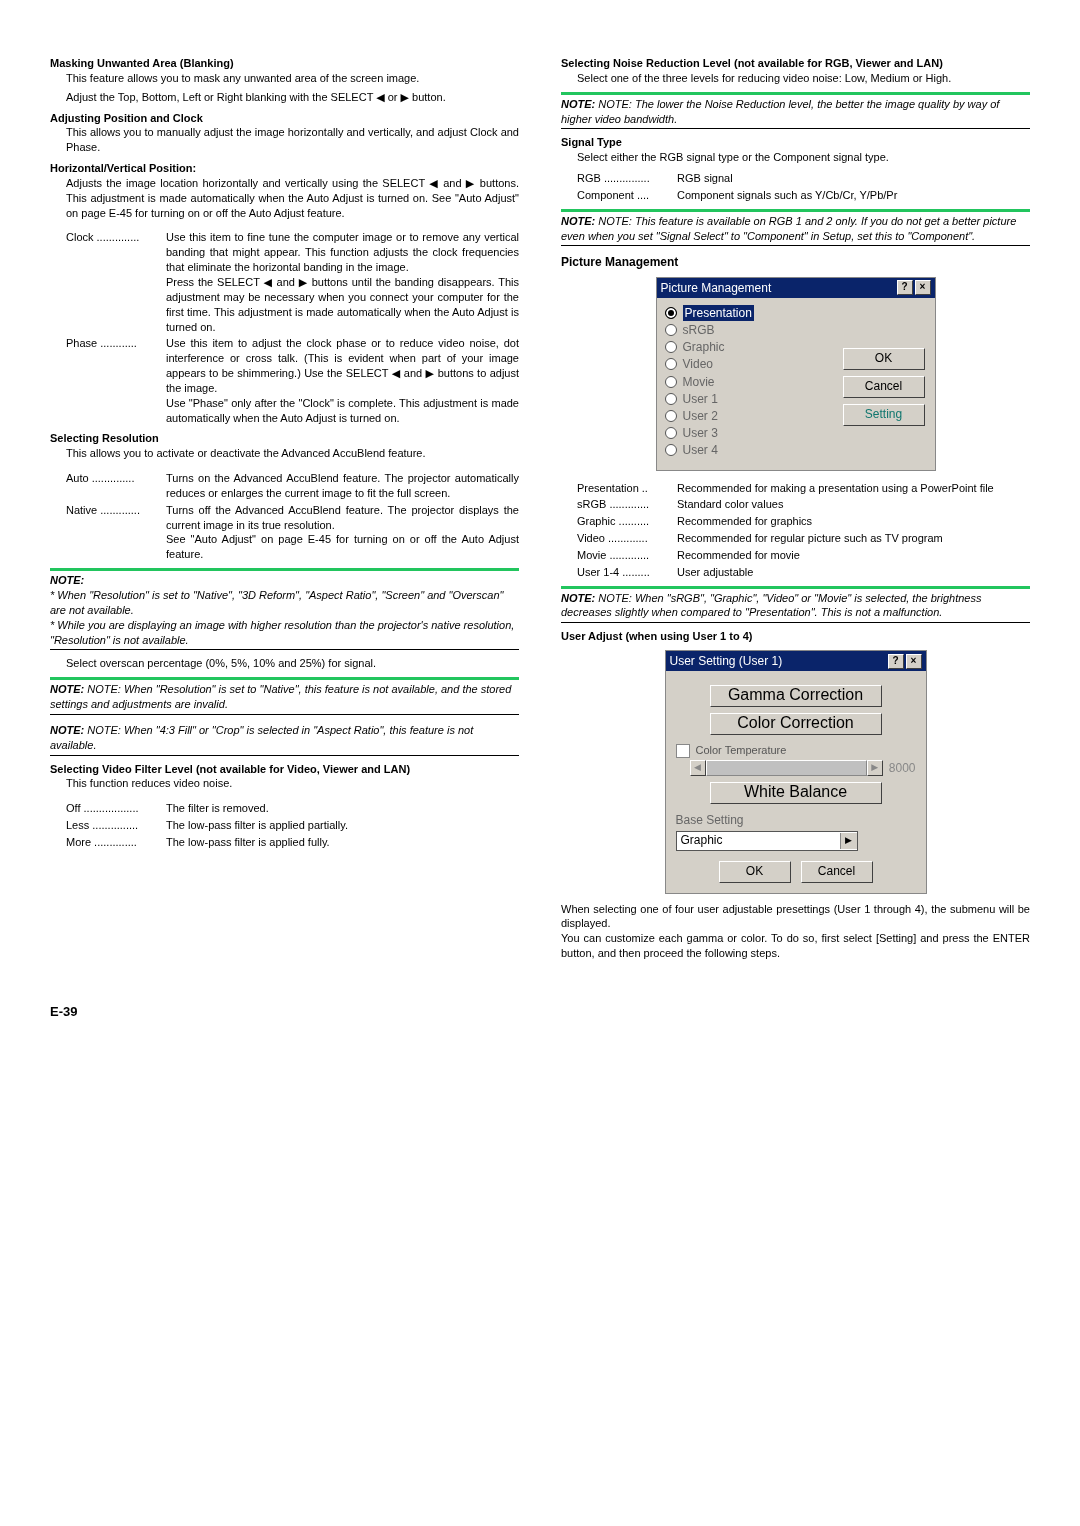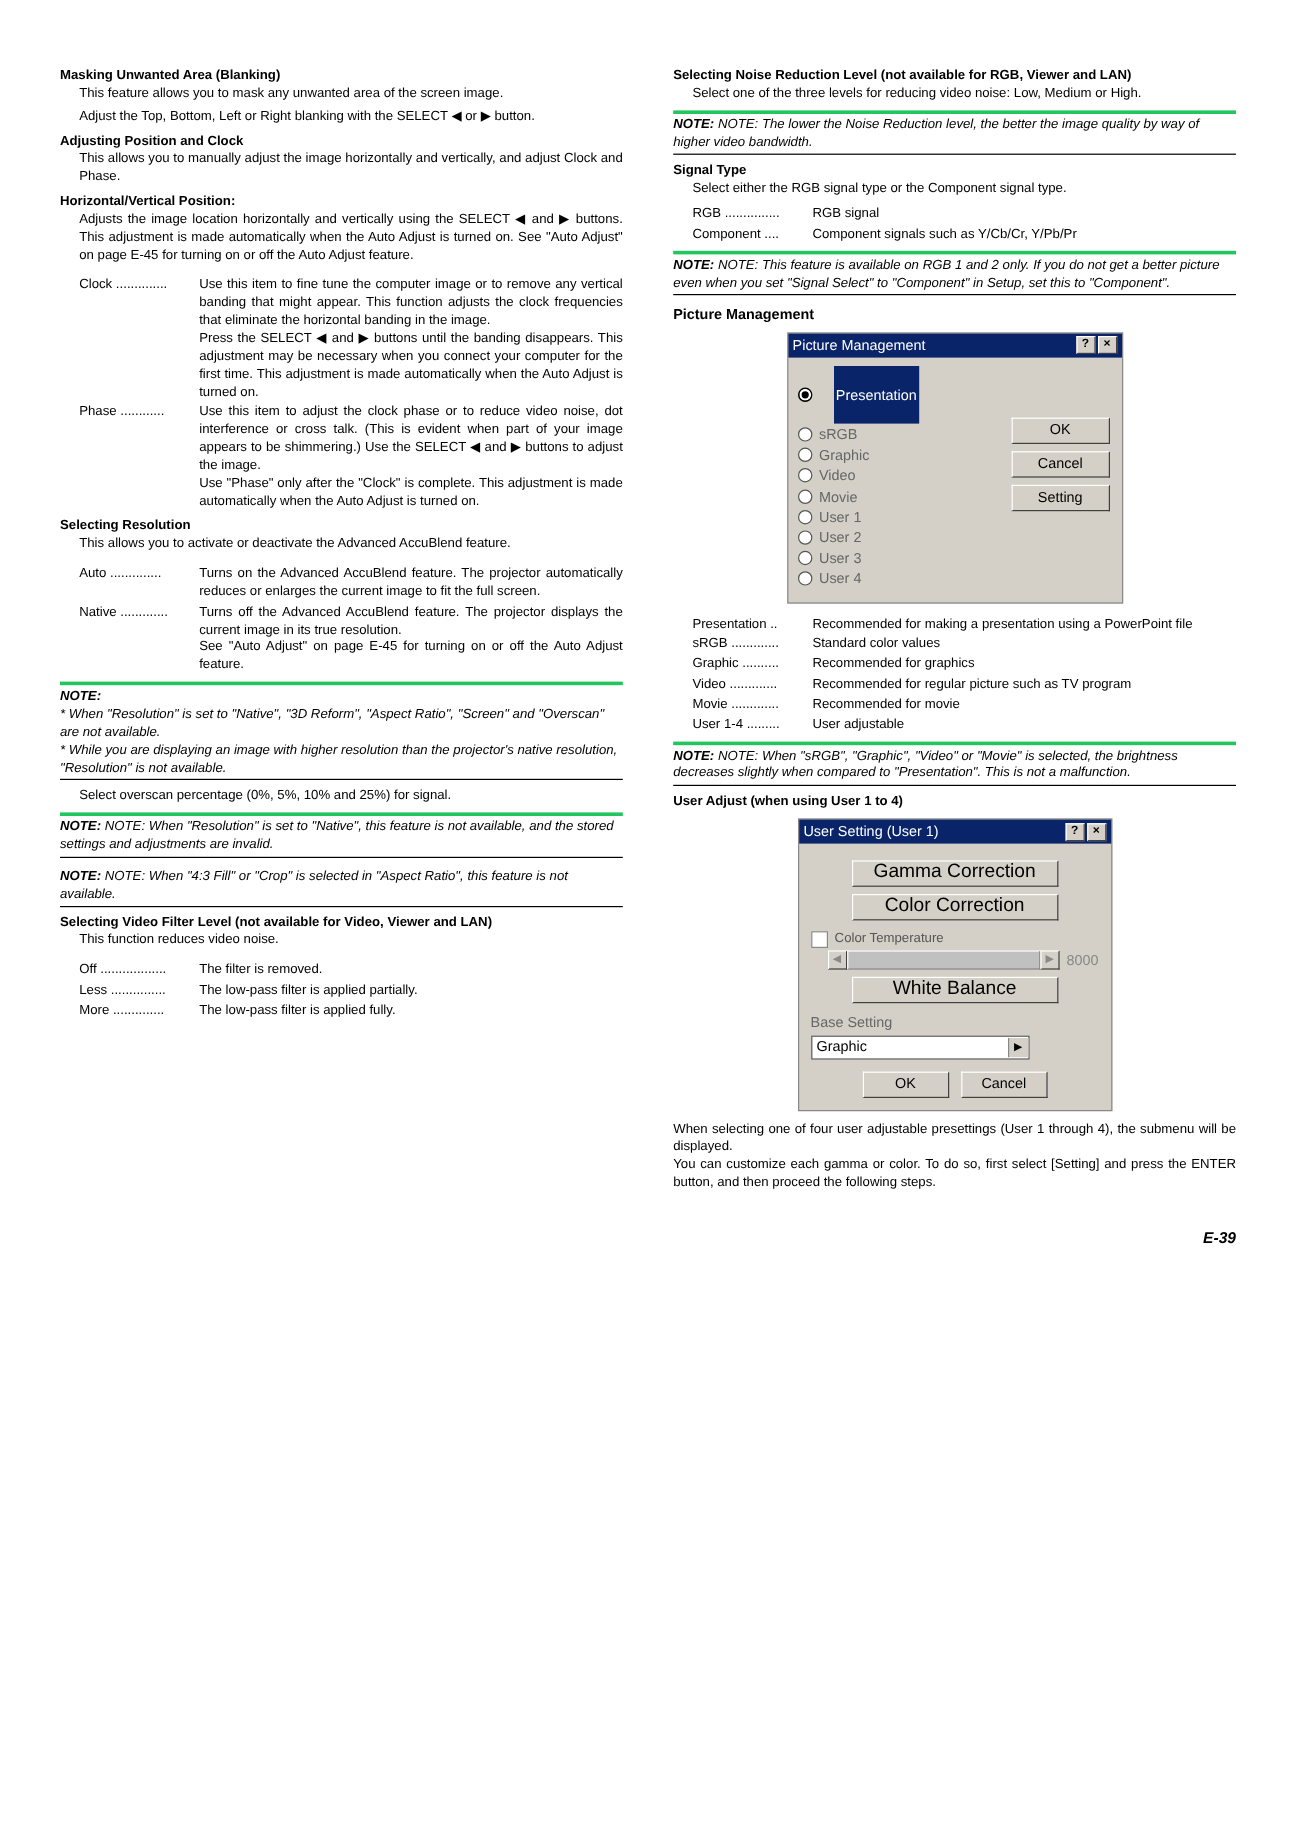--- a/index.html
+++ b/index.html
@@ -31,24 +31,23 @@
     font-style: italic;
     border-top: 3px solid #22c55e;
     border-bottom: 1px solid #000;
     padding: 2px 0;
     margin: 6px 0;
   }
   .note .nlabel { font-weight: bold; font-style: italic; }
   .section-title { font-weight: bold; margin-top: 6px; }
   .para { text-align: justify; }
   .pagefoot {
-    text-align: right;
-    font-style: italic;
+    text-align: left;
     font-weight: bold;
-    margin-top: 30px;
+    margin-top: 42px;
     font-size: 13px;
   }
 
   
   .pm-dialog {
     width: 278px;
     margin: 6px auto 10px auto;
     border: 1px solid #888;
     background: #d4d0c8;
     font-family: Tahoma, Arial, sans-serif;
@@ -83,34 +82,34 @@
     color: #666;
     font-size: 12px;
   }
   .pm-radio .bullet {
     width: 10px; height: 10px; border-radius: 50%;
     border: 1px solid #555; background:#fff;
     display:inline-block;
   }
   .pm-radio.selected { color: #0a246a; }
   .pm-radio.selected .bullet { background: #000; border-color:#000; box-shadow: inset 0 0 0 2px #fff; }
-  .pm-radio.selected .lbl { background:#0a246a; color:#fff; padding:16px 2px;margin-left:12px; }
+  .pm-radio.selected .lbl { background:#0a246a; color:#fff; padding:0 2px; }
   .pm-btns {
     position:absolute; right:10px; top:50px;
     display:flex; flex-direction:column; gap:6px;
   }
   .pm-btn {
     width: 80px; height: 20px;
     border: 1px solid #fff;
     border-right-color:#404040; border-bottom-color:#404040;
     background:#d4d0c8;
     text-align:center; line-height:18px;
     font-size:12px; color:#000;
   }
-  .pm-btn.disabled { color:#000000; }
+  .pm-btn.disabled { color:#0f766e; }
 
   
   .us-dialog {
     width: 260px;
     margin: 6px auto 8px auto;
     border: 1px solid #888;
     background: #d4d0c8;
     font-family: Tahoma, Arial, sans-serif;
   }
   .us-body { padding: 8px 10px 10px 10px; }

